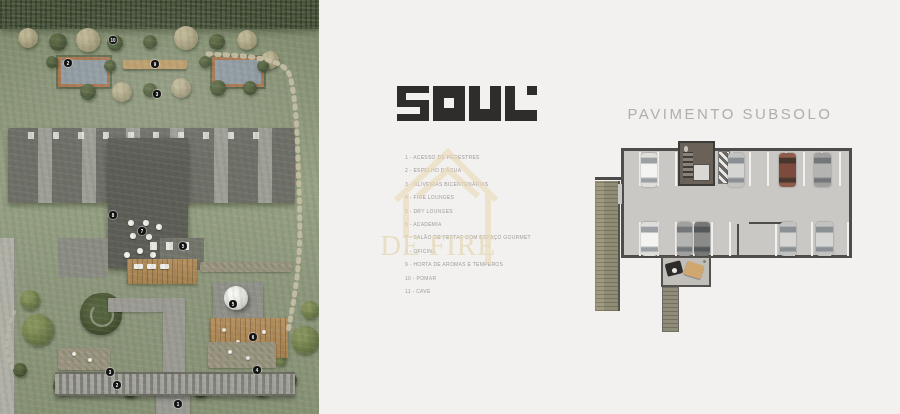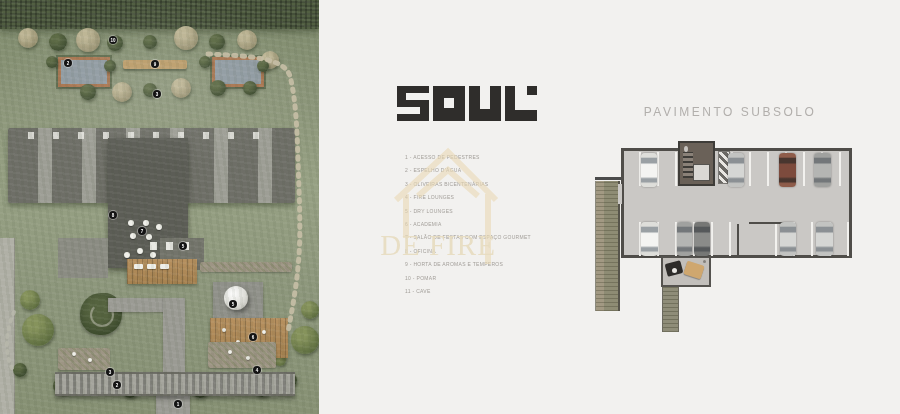--- a/index.html
+++ b/index.html
@@ -79,21 +79,21 @@
   .legend li{font-size:5px;line-height:13.4px;color:#a29e99;letter-spacing:.3px;white-space:nowrap;}
 
   .wm-house{position:absolute;left:392px;top:138px;z-index:4;opacity:.75;pointer-events:none;}
   .wm1{position:absolute;left:372px;top:229px;width:132px;text-align:center;z-index:4;
        font-family:"Liberation Serif",serif;font-size:29px;color:#e7dcc0;letter-spacing:1px;opacity:.9;}
   .wm2{position:absolute;left:372px;top:260px;width:132px;text-align:center;z-index:4;
        font-family:"Liberation Serif",serif;font-size:16px;color:#d6d1c8;letter-spacing:6px;opacity:.9;}
 
   
   .sub-title{position:absolute;left:620px;top:105px;width:220px;margin:0;text-align:center;
-       font-size:12px;font-weight:400;letter-spacing:2.5px;color:#b2afac;}
+       font-size:15px;font-weight:400;letter-spacing:2.5px;color:#b2afac;}
   .rampL{position:absolute;left:595px;top:181px;width:22px;height:130px;
        background:linear-gradient(90deg,#a29983 0 8px,#8e8c74 8px);
        background-image:repeating-linear-gradient(0deg,rgba(50,50,30,.28) 0 1px,transparent 1px 4px),
                         linear-gradient(90deg,#a29983 0 8px,#8e8c74 8px);
        border-right:2px solid #55534a;border-left:1px solid #8a897d;}
   .rampL-wall{position:absolute;left:595px;top:177px;width:27px;height:3px;background:#4b4b4b;}
   .garage{position:absolute;left:621px;top:148px;width:231px;height:110px;background:#cac8c5;
        border:3px solid #4f4d49;box-sizing:border-box;}
   .g-open{position:absolute;left:618px;top:184px;width:4px;height:20px;background:#cac8c5;}
   .core{position:absolute;left:678px;top:141px;width:37px;height:45px;background:#6a6158;

